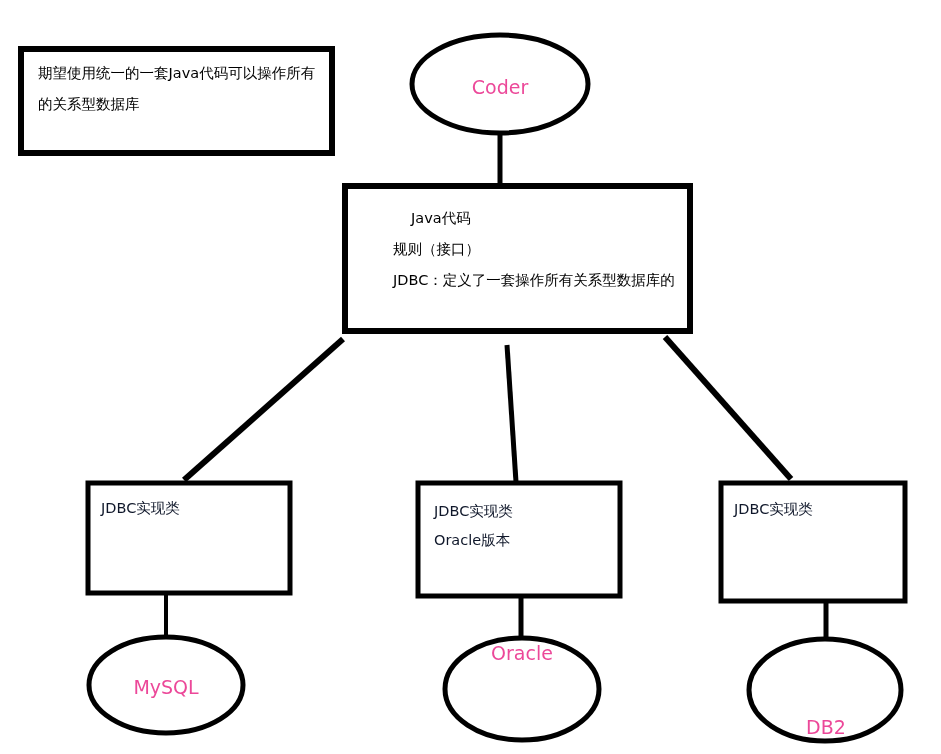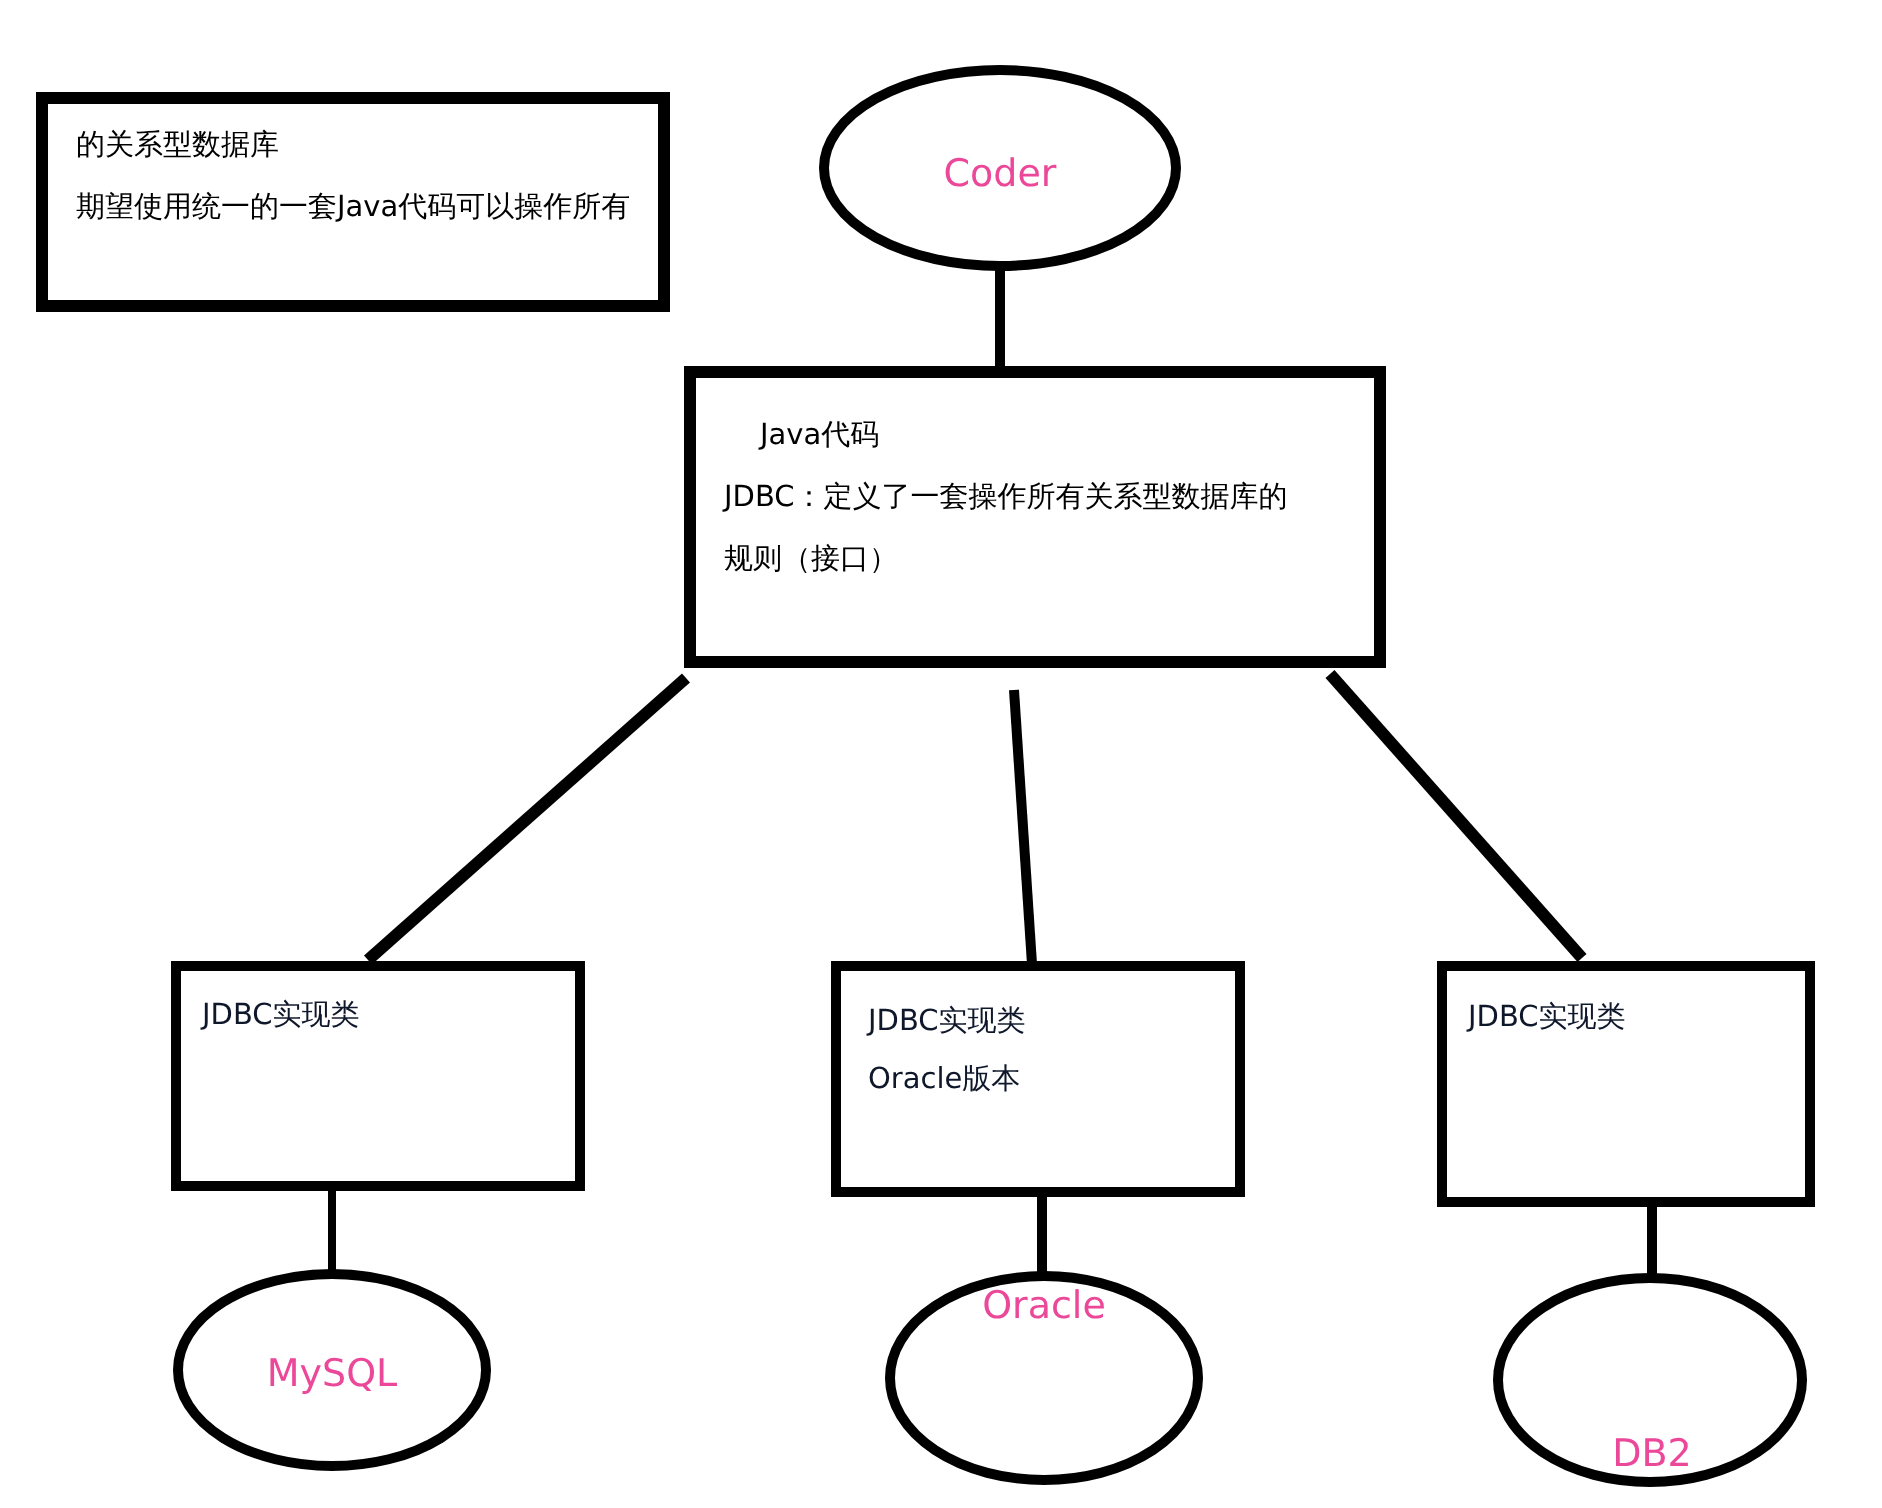--- a/index.html
+++ b/index.html
@@ -53,20 +53,21 @@
   }
   .center-label {
     position: absolute;
     color: #000000;
     font-size: 14.5px;
   }
   .center-label .line {
     display: block;
     line-height: 31px;
     white-space: nowrap;
+    margin-left: 31px;
   }
   .center-label .line.indent {
     padding-left: 18px;
   }
 </style>
 </head>
 <body>
 
 <div id="canvas">
 
@@ -91,30 +92,30 @@
     <line x1="166" y1="593" x2="166" y2="640" stroke="#000000" stroke-width="4"></line>
     <line x1="521" y1="596" x2="521" y2="643" stroke="#000000" stroke-width="5"></line>
     <line x1="826" y1="601" x2="826" y2="648" stroke="#000000" stroke-width="5"></line>
 
     <ellipse cx="166" cy="685" rx="77" ry="48" fill="#ffffff" stroke="#000000" stroke-width="5"></ellipse>
     <ellipse cx="522" cy="689" rx="77" ry="51" fill="#ffffff" stroke="#000000" stroke-width="5"></ellipse>
     <ellipse cx="825" cy="690" rx="76" ry="51" fill="#ffffff" stroke="#000000" stroke-width="5"></ellipse>
   </svg>
 
   <div class="note-label" style="left:38px; top:58px; width:292px;">
+    <span class="line">期望使用统一的一套Java代码可以操作所有</span>
     <span class="line">的关系型数据库</span>
-    <span class="line">期望使用统一的一套Java代码可以操作所有</span>
   </div>
 
   <div class="ellipse-label" style="left:440px; top:78px; width:120px;">Coder</div>
 
   <div class="center-label" style="left:362px; top:203px; width:325px;">
     <span class="line indent">Java代码</span>
+    <span class="line">规则（接口）</span>
     <span class="line">JDBC：定义了一套操作所有关系型数据库的</span>
-    <span class="line">规则（接口）</span>
   </div>
 
   <div class="box-label" style="left:101px; top:494px; width:180px;">
     <span class="line">JDBC实现类</span>
   </div>
 
   <div class="box-label" style="left:434px; top:497px; width:180px;">
     <span class="line">JDBC实现类</span>
     <span class="line">Oracle版本</span>
   </div>

